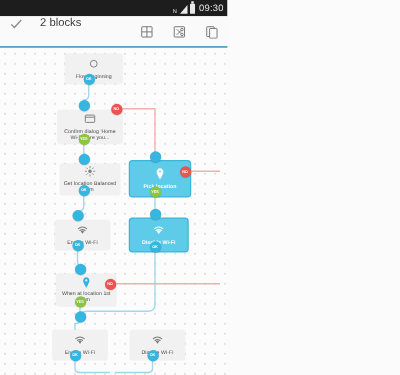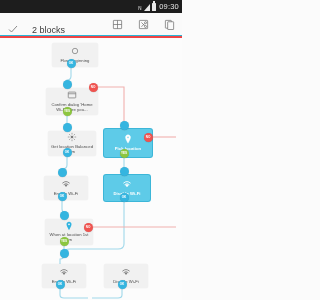--- a/index.html
+++ b/index.html
@@ -20,22 +20,22 @@
   #status-bar .sb-icons { display:flex; align-items:flex-end; gap:2px; margin-right:3px; }
   .tri { width:0;height:0;border-left:6px solid transparent;border-bottom:7px solid #e8e8e8; }
   .batt { width:4.5px;height:8px;background:#e8e8e8;position:relative;border-radius:.5px; }
   .batt:before{content:"";position:absolute;top:-1.5px;left:1.2px;width:2px;height:1.5px;background:#e8e8e8;}
   .sb-sup { font-size:4.5px; vertical-align:top; }
   #clock { font-size:7.5px; }
 
   
   #toolbar {
     height:25px; background:#fafafa;
-    display:flex; align-items:flex-end;
-    border-bottom:3px solid #ef4444;
+    display:flex; align-items:flex-start;
+    border-bottom:1px solid #ef4444;
     position:relative;
   }
   #toolbar:after {
     content:""; position:absolute; left:0; right:0; bottom:-1px;
     height:1.5px; background:#29b6d8;
   }
   .tb-check { width:26px; display:flex; align-items:center; justify-content:center; }
   .tb-check svg { width:12px; height:12px; }
   .tb-title { font-size:9px; color:#3a3a3a; flex:1; padding-left:6px; }
   .tb-actions { display:flex; align-items:center; height:100%; }

